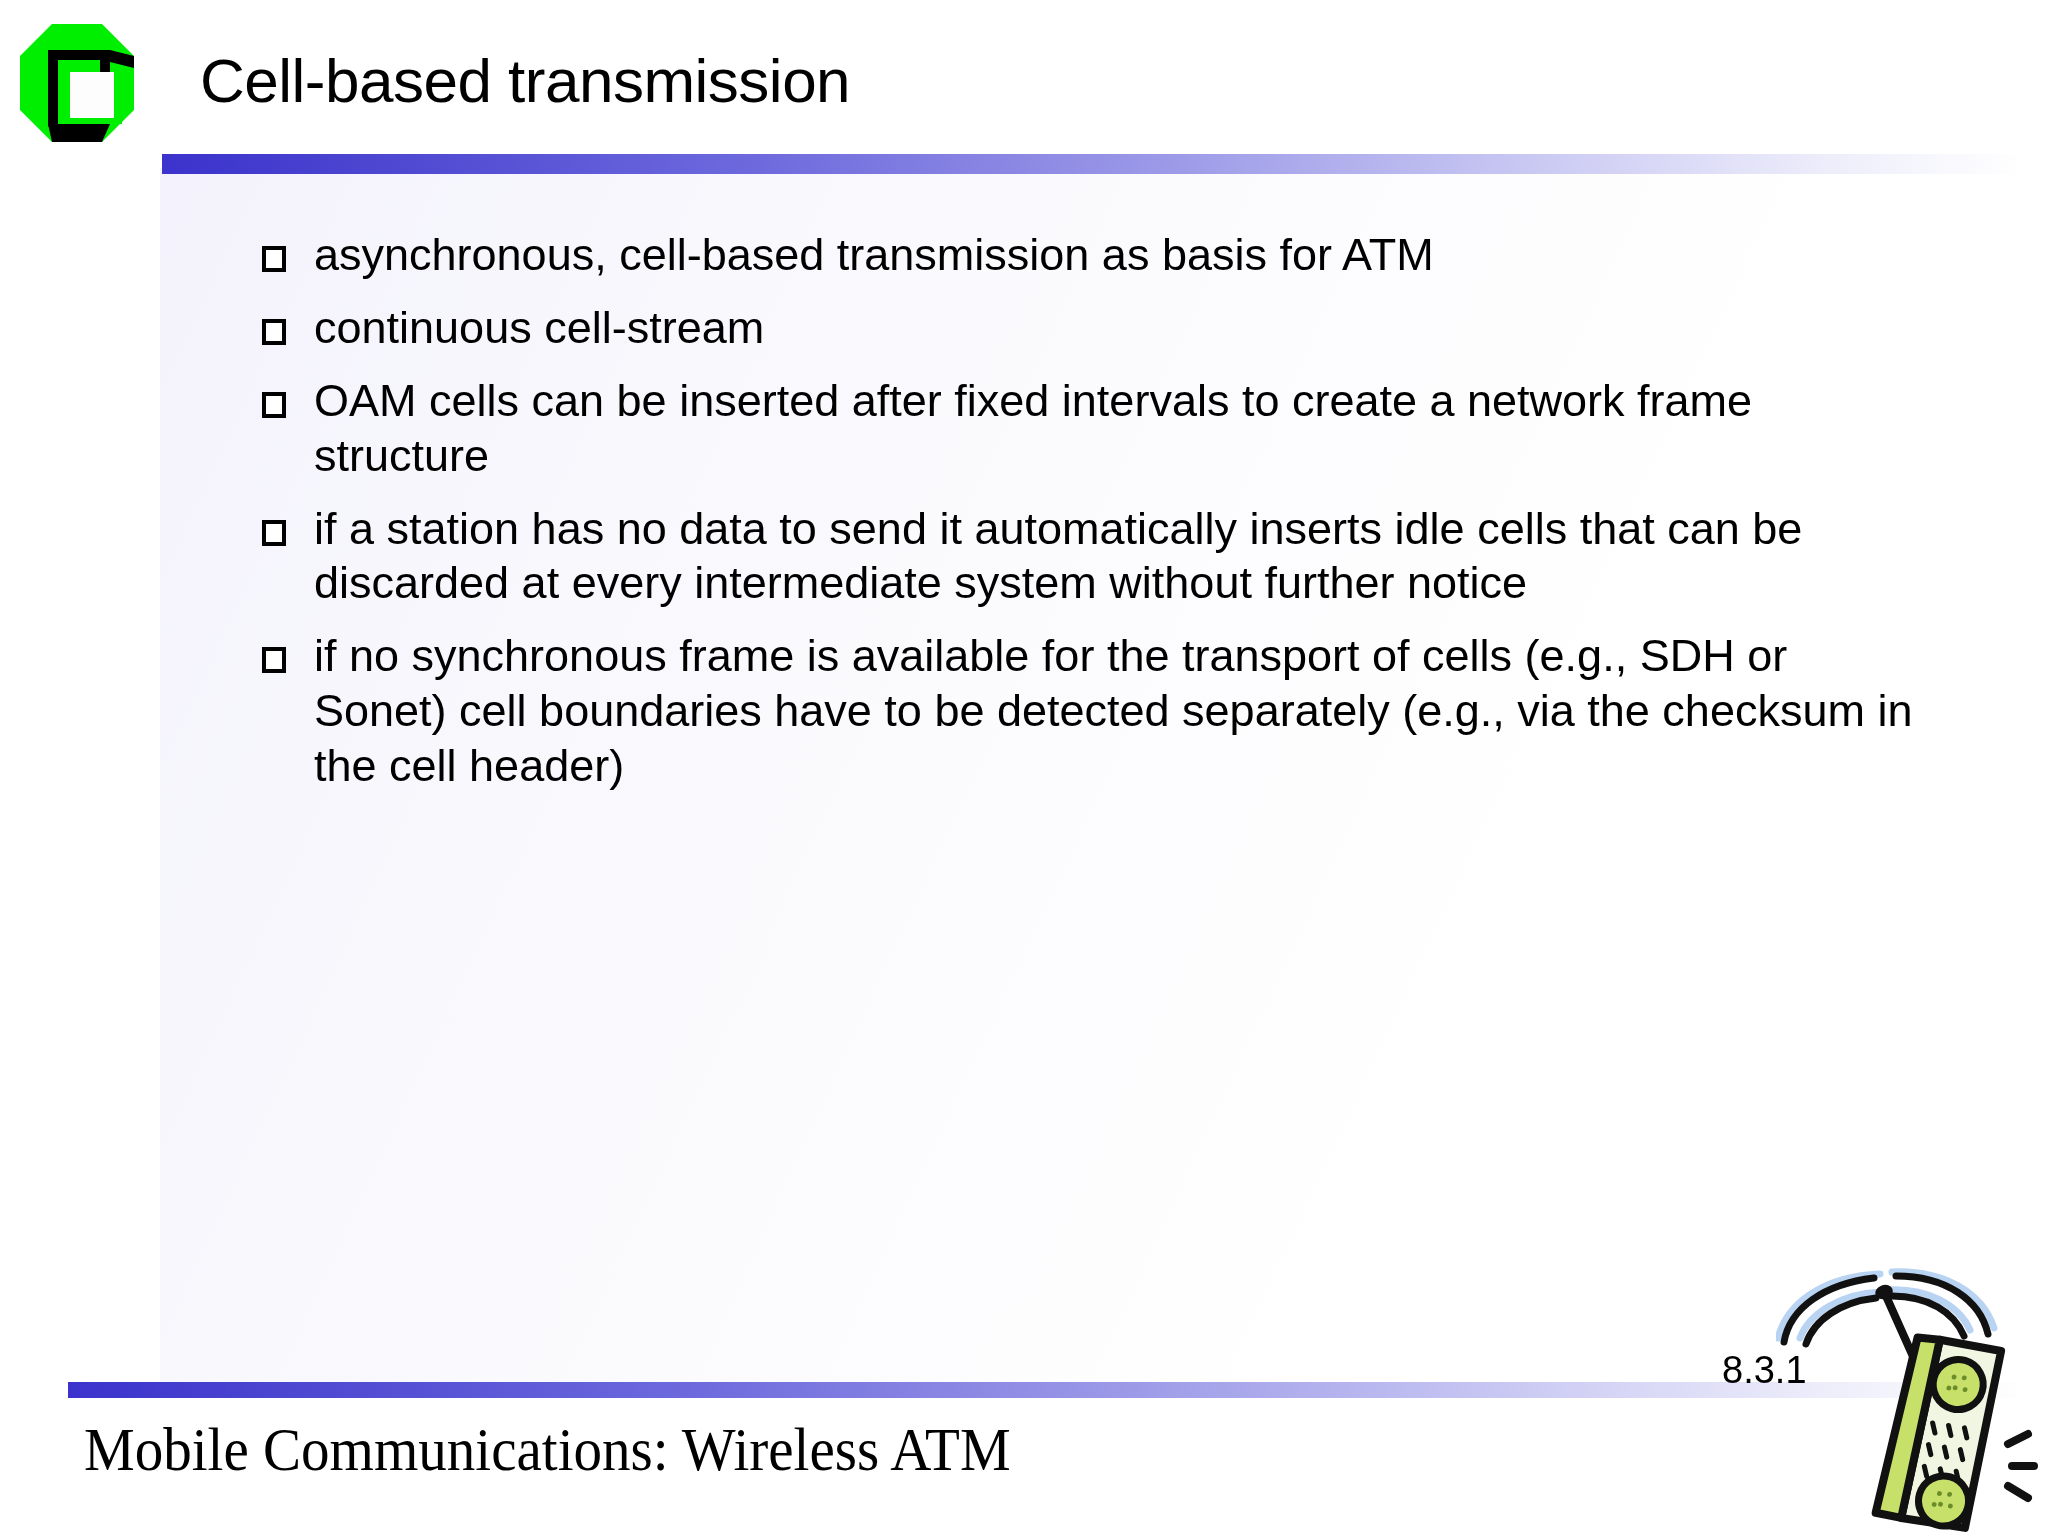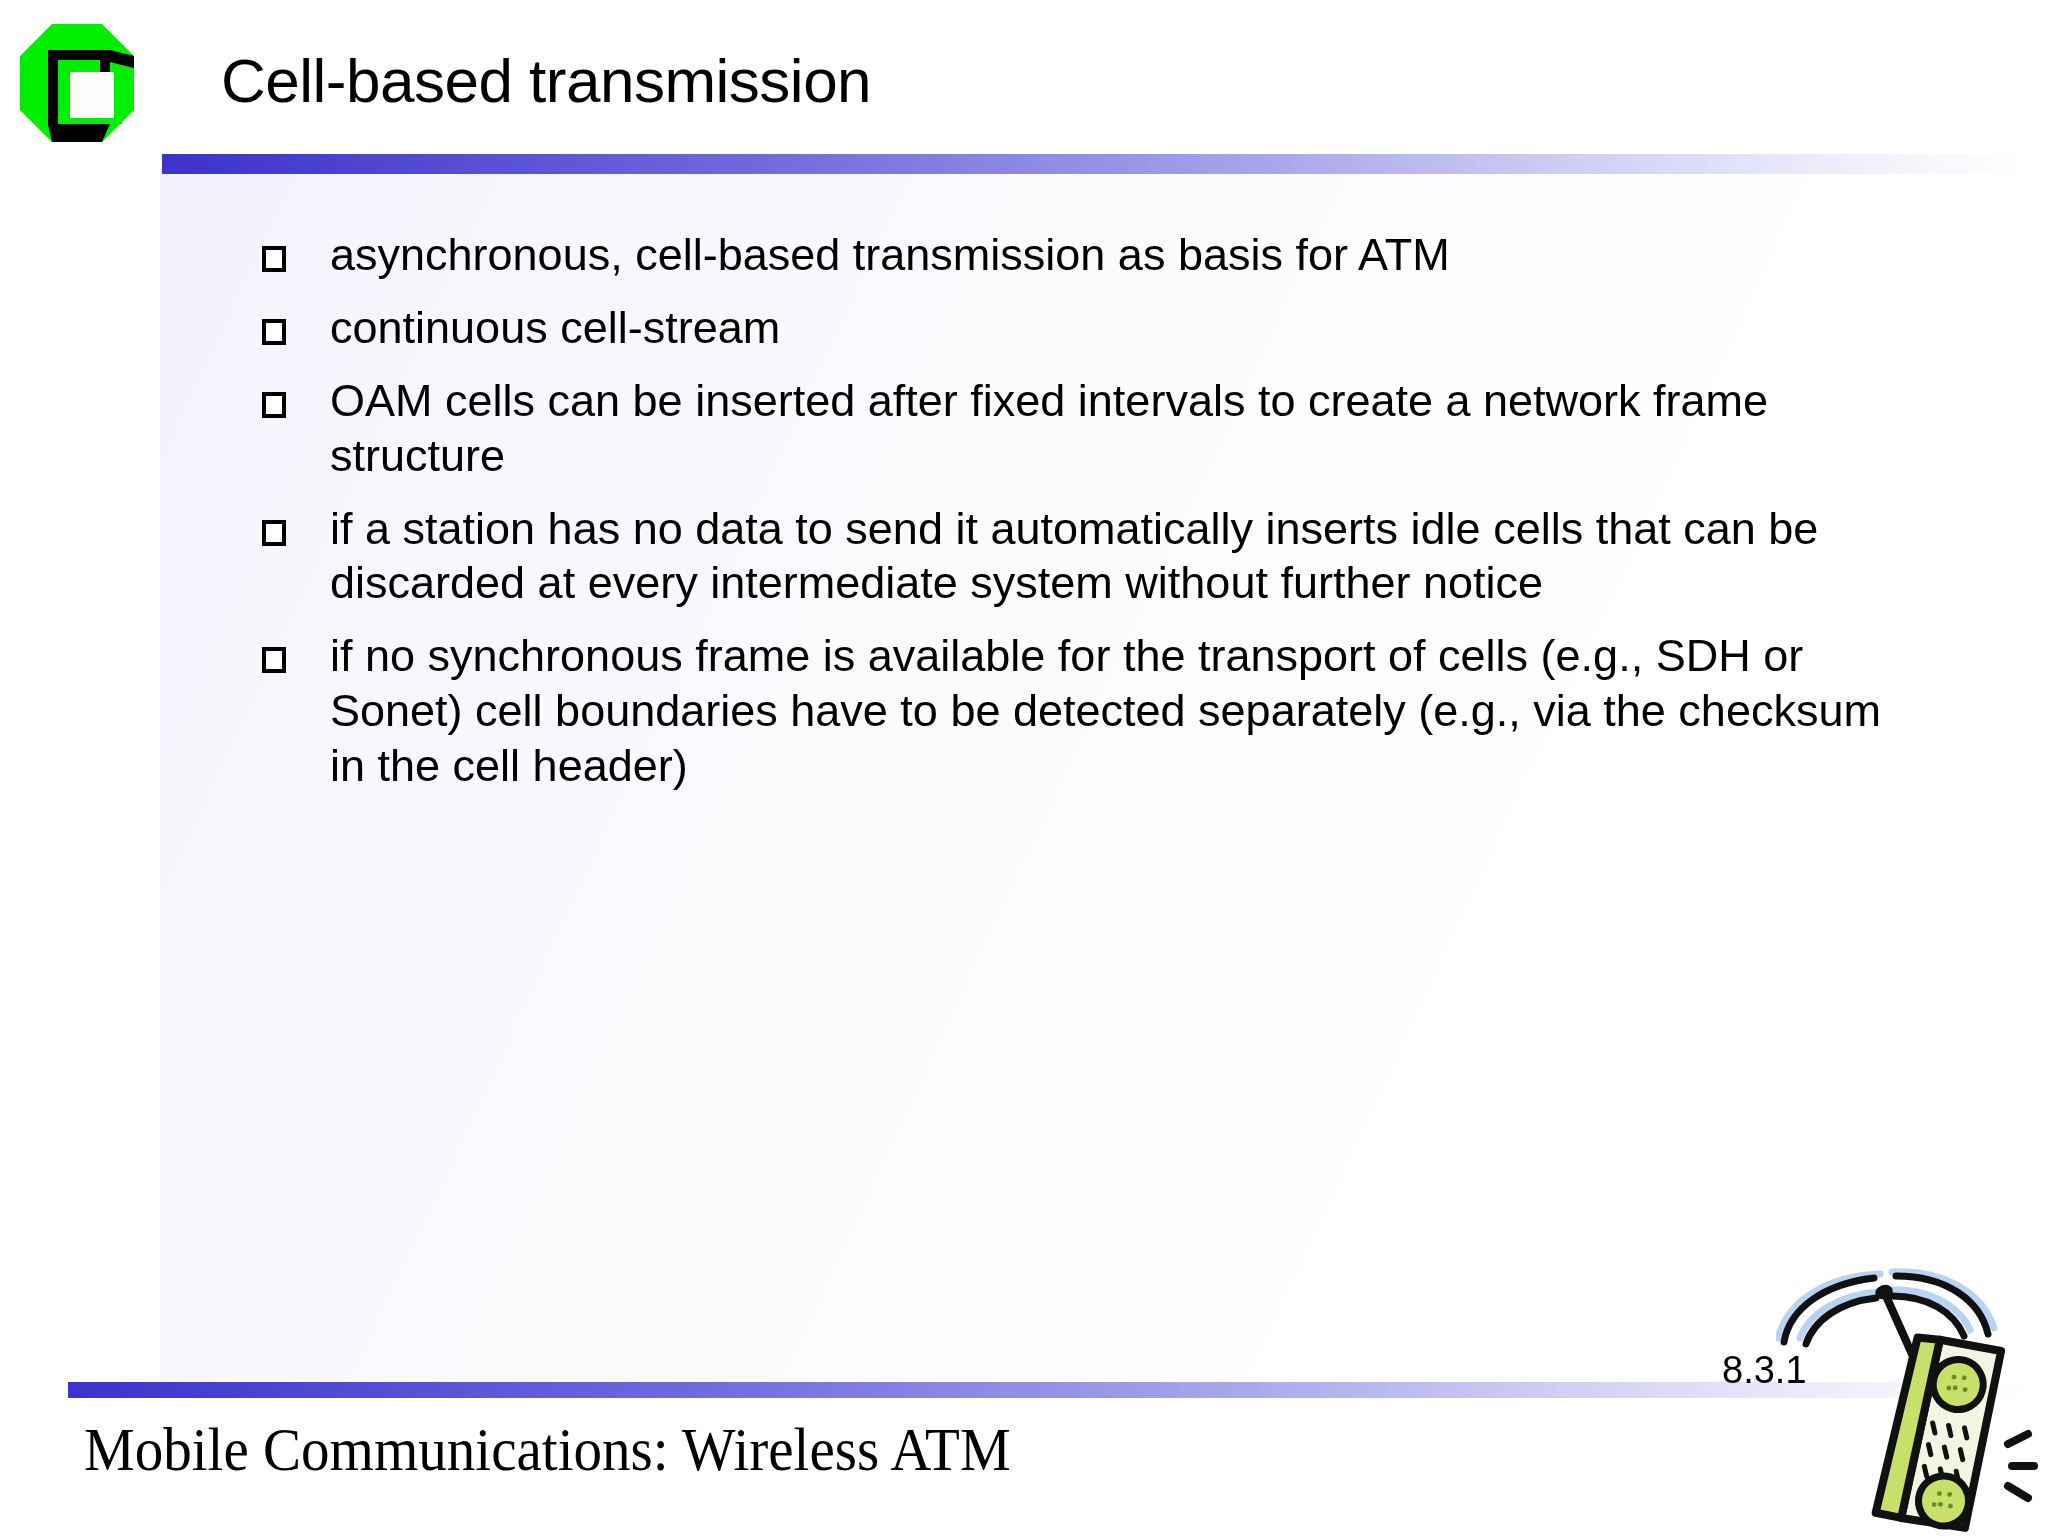--- a/index.html
+++ b/index.html
@@ -46,21 +46,20 @@
   
   .title {
     position: absolute;
     left: 200px;
     top: 48px;
     font-size: 62px;
     line-height: 1.05;
     color: #000000;
     letter-spacing: -0.5px;
     white-space: nowrap;
-    margin-left: 21px;
   }
 
   
   .rule-top {
     position: absolute;
     left: 162px;
     top: 154px;
     width: 1860px;
     height: 20px;
     background: linear-gradient(to right,
@@ -77,21 +76,20 @@
   .bullets {
     position: absolute;
     left: 262px;
     top: 228px;
     width: 1660px;
   }
   .bullet-row {
     display: flex;
     align-items: flex-start;
     margin-bottom: 18px;
-    gap: 16px;
   }
   .bullet-marker {
     flex: 0 0 auto;
     width: 34px;
     height: 34px;
     margin-top: 18px;
     margin-right: 18px;
     position: relative;
   }
   .bullet-marker .sq {

